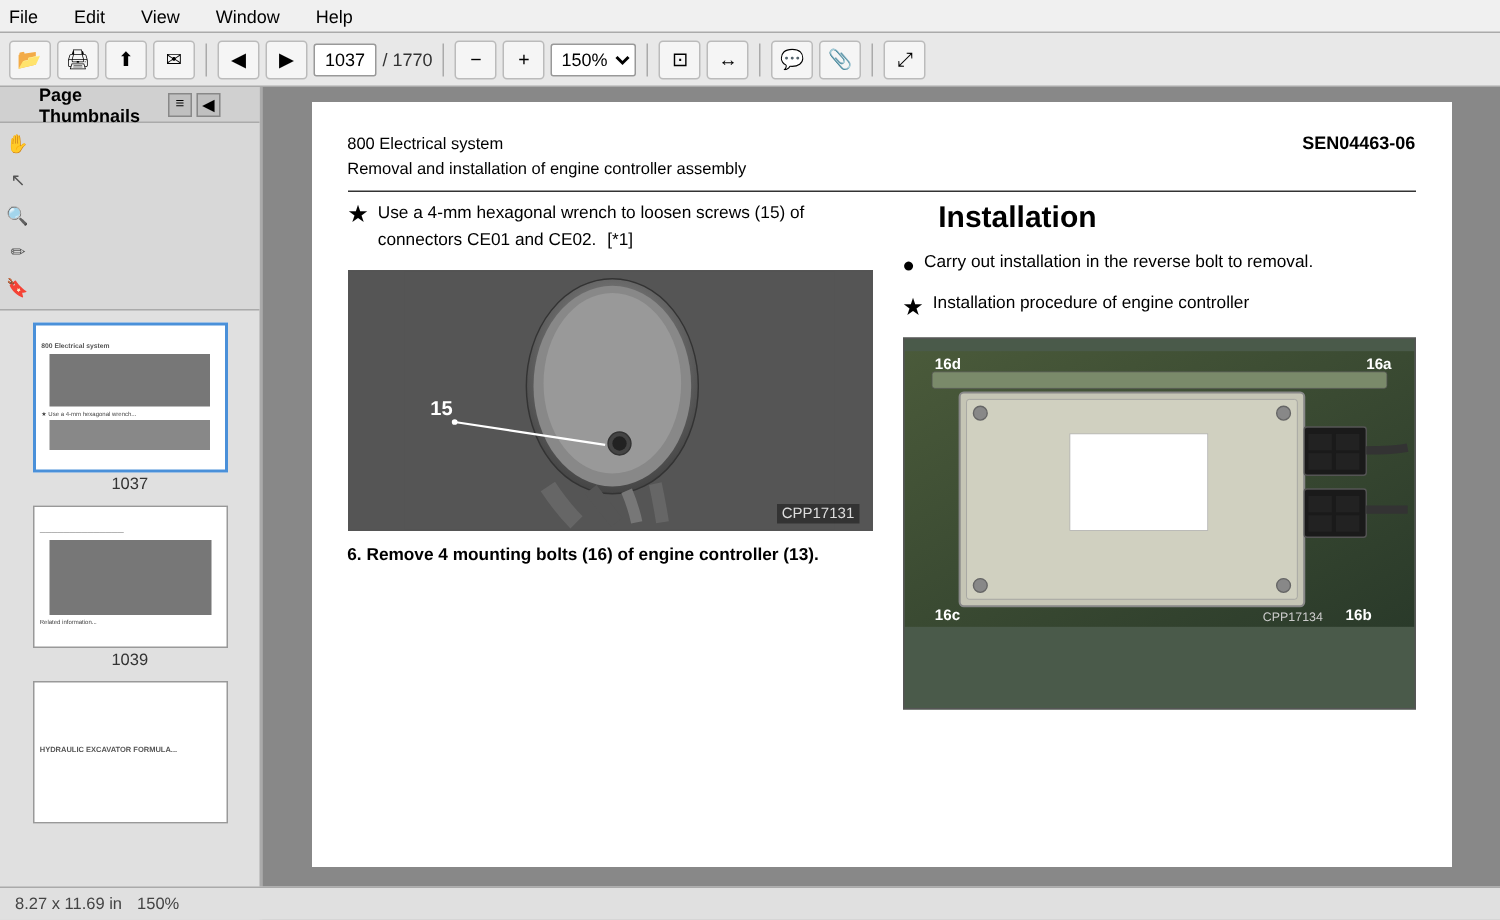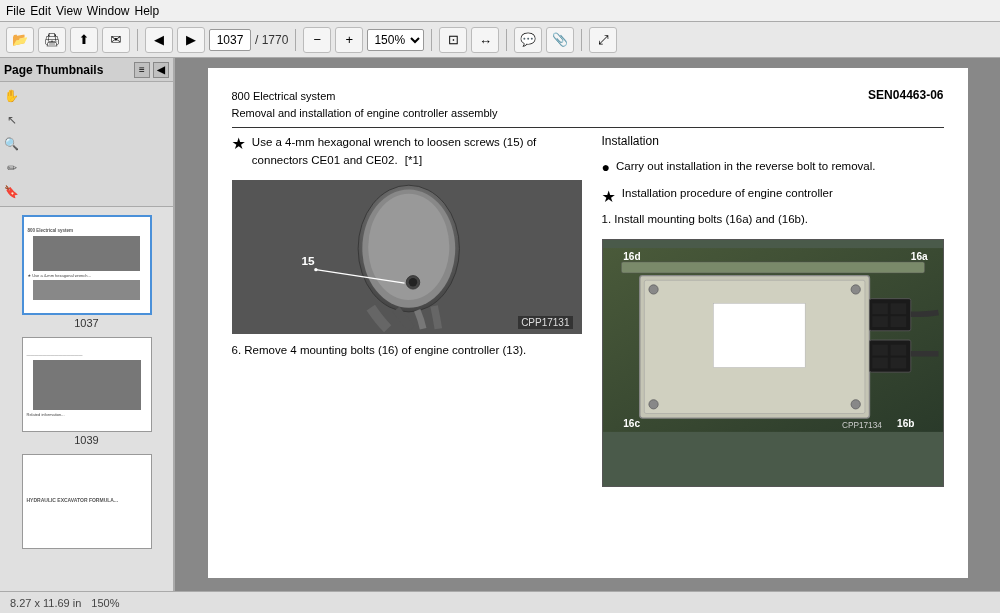--- a/index.html
+++ b/index.html
@@ -5,21 +5,21 @@
     * { margin: 0; padding: 0; box-sizing: border-box; }
     body { width: 1000px; height: 613px; overflow: hidden; font-family: Arial, sans-serif; font-size: 12px; background: #c8c8c8; }
 
     
     #menu-bar {
       height: 22px;
       background: #f0f0f0;
       display: flex;
       align-items: center;
       padding: 0 6px;
-      gap: 5px;
+      gap: 24px;
       border-bottom: 1px solid #aaa;
       font-size: 12px;
     }
     #menu-bar span { cursor: pointer; }
 
     
     #toolbar {
       height: 36px;
       background: #e8e8e8;
       display: flex;
@@ -61,21 +61,21 @@
       border-right: 2px solid #aaa;
       display: flex;
       flex-direction: column;
     }
     #panel-header {
       height: 24px;
       background: #d0d0d0;
       border-bottom: 1px solid #aaa;
       display: flex;
       align-items: center;
-      padding: 0 4px;
+      padding: 0 26px;
       font-size: 12px;
       font-weight: bold;
       justify-content: space-between;
     }
     .panel-header-btns { display: flex; gap: 3px; }
     .panel-header-btn {
       width: 16px; height: 16px;
       background: #c0c0c0;
       border: 1px solid #888;
       font-size: 10px;
@@ -190,39 +190,40 @@
       position: absolute;
       bottom: 4px;
       right: 8px;
       font-size: 10px;
       color: #ddd;
       background: rgba(0,0,0,0.4);
       padding: 1px 3px;
     }
 
     
-    .section-text { font-size: 11.5px; margin-top: 8px; }
+    .section-text { font-size: 11.5px; margin-top: 8px; font-weight: bold; }
 
     
     .doc-bottom-image {
       height: 90px;
       background: linear-gradient(135deg, #666 0%, #444 100%);
       margin-top: 6px;
       border: 1px solid #555;
       position: relative;
       display: flex;
       align-items: center;
       justify-content: center;
     }
 
     
     .installation-title {
-      font-size: 12px;
-      font-weight: normal;
+      font-size: 20px;
+      font-weight: bold;
       margin-bottom: 10px;
+      margin-left: 24px;
     }
     .bullet-item { display: flex; gap: 6px; margin-bottom: 6px; font-size: 11.5px; line-height: 1.55; }
     .bullet-dot { font-size: 14px; margin-top: -1px; }
     .numbered-item { display: flex; gap: 4px; margin-bottom: 5px; font-size: 11.5px; line-height: 1.55; }
 
     
     #bottom-bar {
       height: 22px;
       background: #e0e0e0;
       border-top: 1px solid #aaa;
@@ -364,21 +365,21 @@
         <div class="doc-left-col">
 
           <div class="star-item doc-text" style="display:flex; gap:6px; margin-bottom:8px;">
             <span class="star" style="font-size:16px; line-height:1.2;">★</span>
             <span>
               <span>Use a 4-mm hexagonal wrench to loosen screws (15) of connectors CE01 and CE02.</span>
               <span style="margin-left:4px;">[*1]</span>
             </span>
           </div>
 
-          <div class="doc-image-box" style="height:154px; background:#555; margin-bottom:10px;padding-left:12px;">
+          <div class="doc-image-box" style="height:174px; background:#555; margin-bottom:10px;padding-left:12px;">
 
             <svg class="conn-svg" viewBox="0 0 300 180" xmlns="http://www.w3.org/2000/svg">
 
               <defs>
                 <radialGradient id="cg1" cx="50%" cy="40%" r="60%">
                   <stop offset="0%" stop-color="#aaa"></stop>
                   <stop offset="100%" stop-color="#444"></stop>
                 </radialGradient>
                 <linearGradient id="wg1" x1="0%" y1="0%" x2="100%" y2="100%">
                   <stop offset="0%" stop-color="#777"></stop>
@@ -419,23 +420,20 @@
           <div class="bullet-item">
             <span class="bullet-dot">●</span>
             <span>Carry out installation in the reverse bolt to removal.</span>
           </div>
 
           <div class="star-item" style="display:flex; gap:6px; margin:8px 0 5px;">
             <span style="font-size:16px; line-height:1.2;">★</span>
             <span style="font-size:11.5px;">Installation procedure of engine controller</span>
           </div>
 
-          <div class="numbered-item">
-            <span>1.   Install mounting bolts (16a) and (16b).</span>
-          </div>
 
           <div style="margin-top:10px; height:248px; background:#4a5a4a; border:1px solid #555; position:relative; overflow:hidden;">
             <svg width="100%" height="200" viewBox="0 0 370 200" xmlns="http://www.w3.org/2000/svg">
 
               <defs>
                 <linearGradient id="bg_grad" x1="0%" y1="0%" x2="100%" y2="100%">
                   <stop offset="0%" stop-color="#4a5a3a"></stop>
                   <stop offset="100%" stop-color="#2a3a2a"></stop>
                 </linearGradient>
               </defs>

